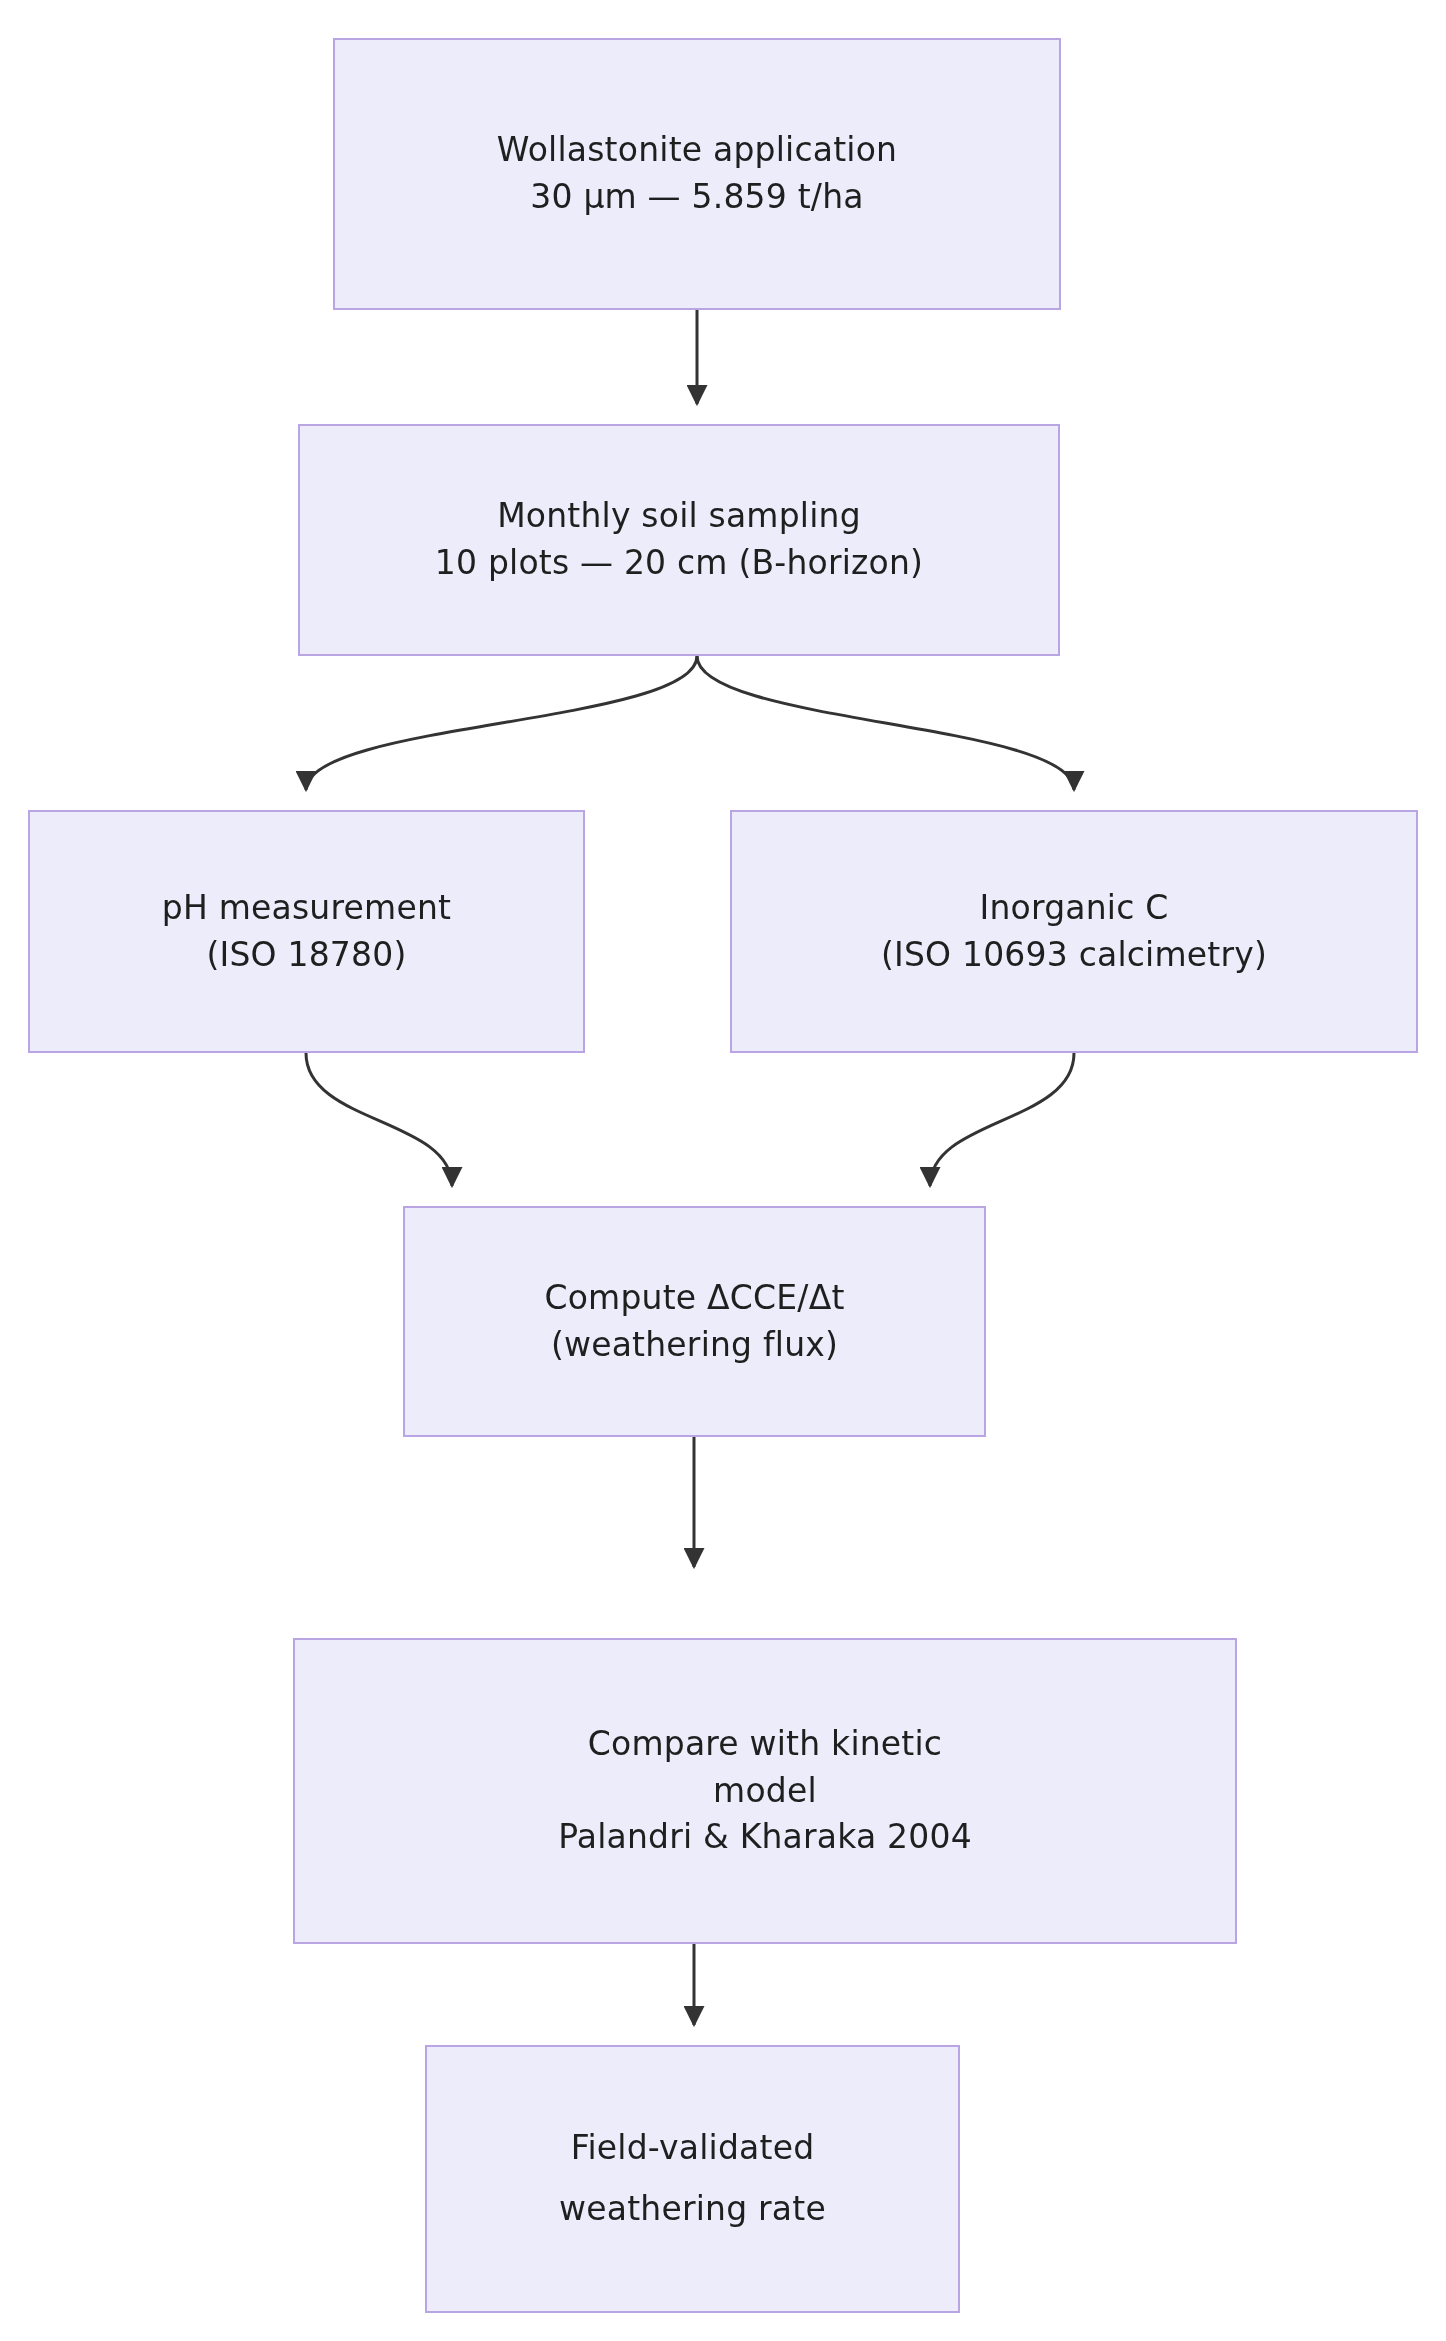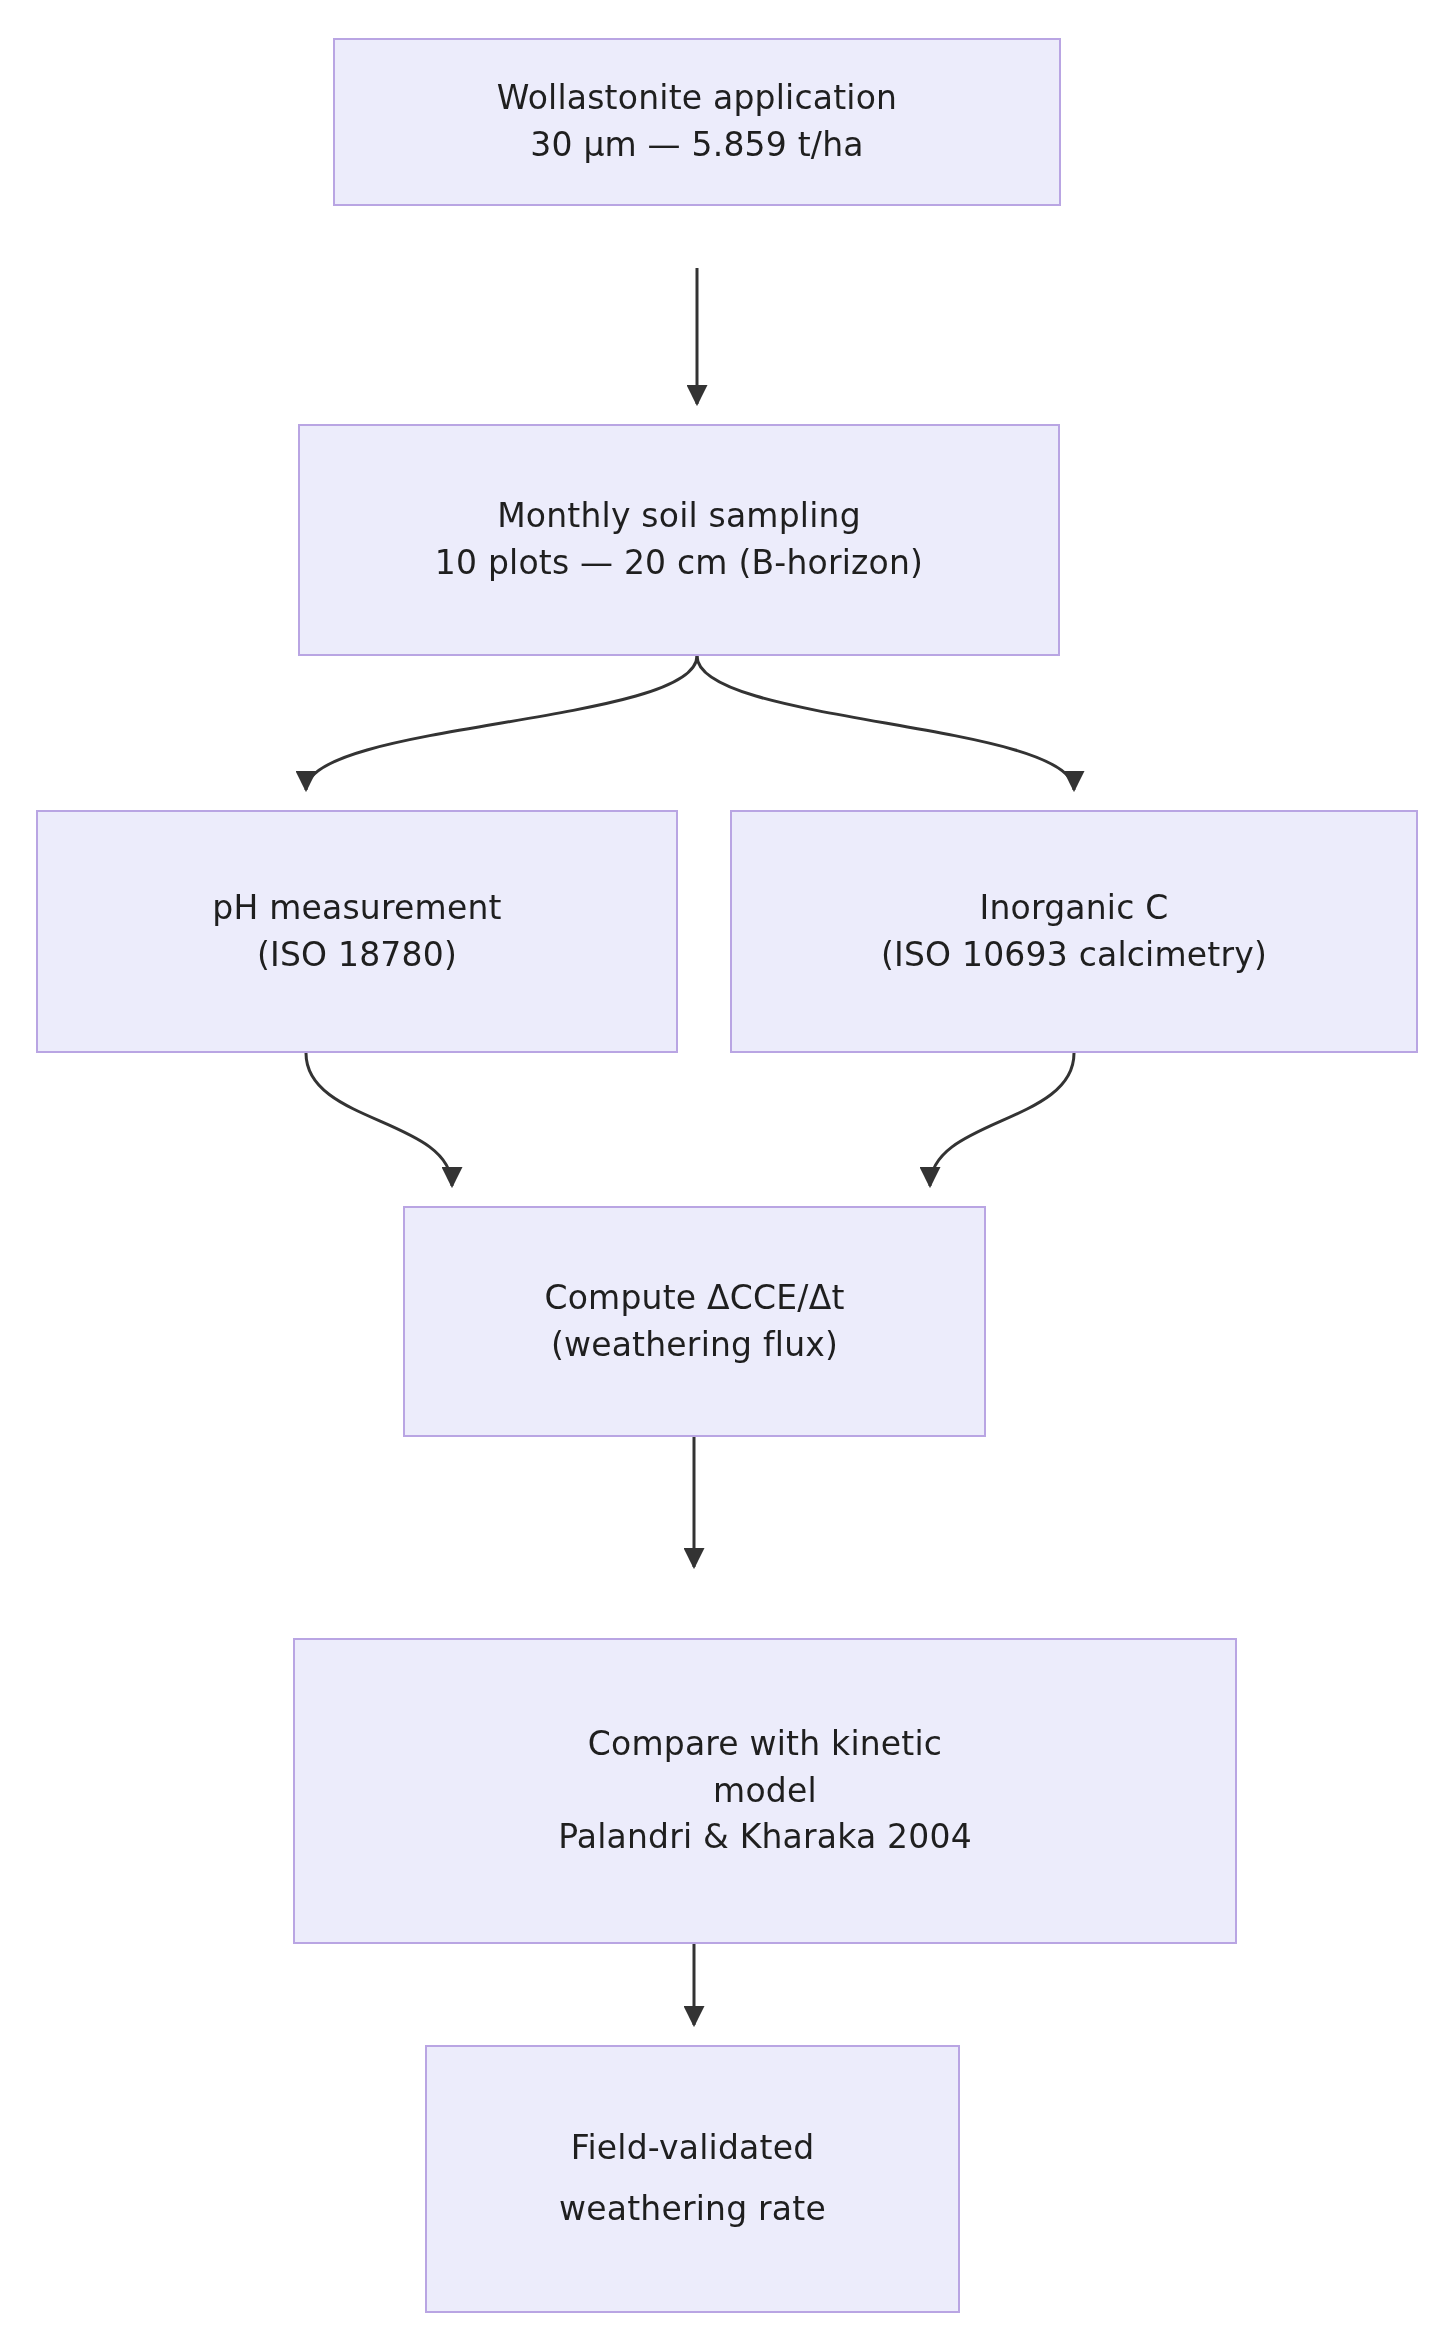--- a/index.html
+++ b/index.html
@@ -41,23 +41,23 @@
   }
   svg.edges {
     position: absolute;
     left: 0;
     top: 0;
     width: 1446px;
     height: 2341px;
     pointer-events: none;
   }
   
-  #node-0 { left: 333px;  top: 38px;   width: 728px; height: 168px; }
+  #node-0 { left: 333px;  top: 38px;   width: 728px; height: 272px; }
   #node-1 { left: 298px;  top: 424px;  width: 762px; height: 232px; }
-  #node-2 { left: 28px;   top: 810px;  width: 642px; height: 243px; margin-left: 8px; }
+  #node-2 { left: 28px;   top: 810px;  width: 557px; height: 243px; }
   #node-3 { left: 730px;  top: 810px;  width: 688px; height: 243px; }
   #node-4 { left: 403px;  top: 1206px; width: 583px; height: 231px; }
   #node-5 { left: 293px;  top: 1638px; width: 944px; height: 306px; }
   #node-6 { left: 425px;  top: 2045px; width: 535px; height: 268px; gap: 14px; }
 </style>
 </head>
 <body>
 
 <div id="flow-canvas">
 

